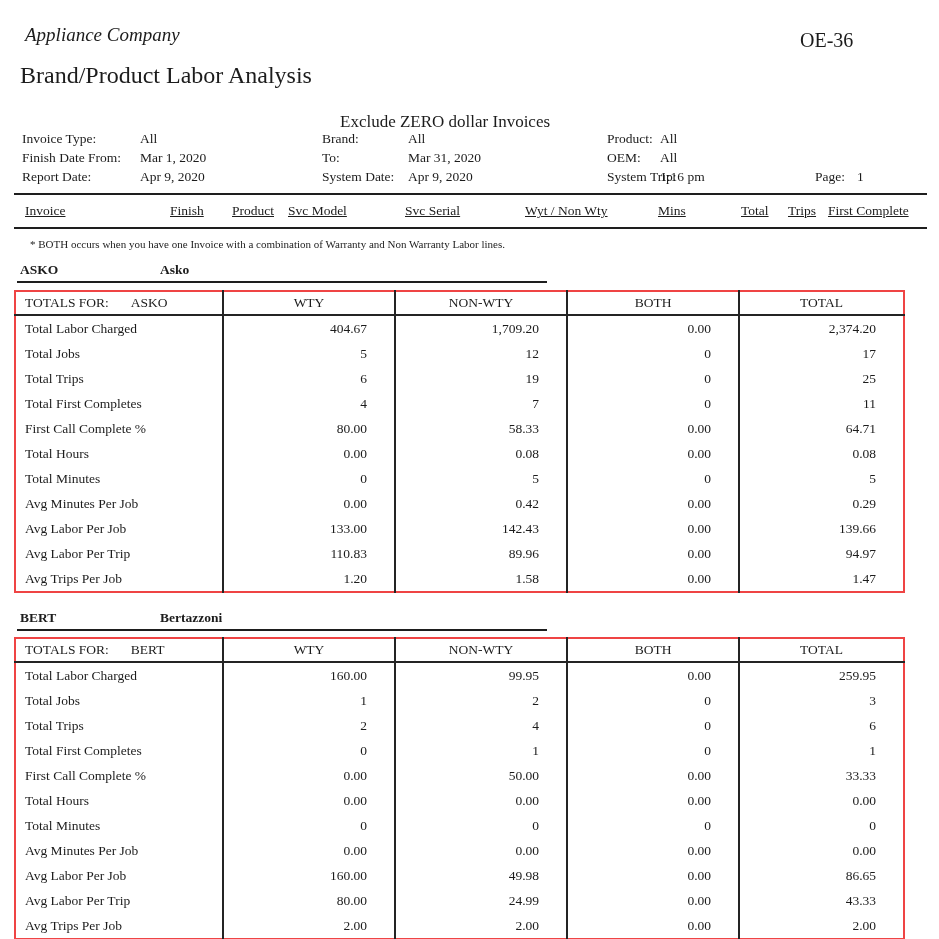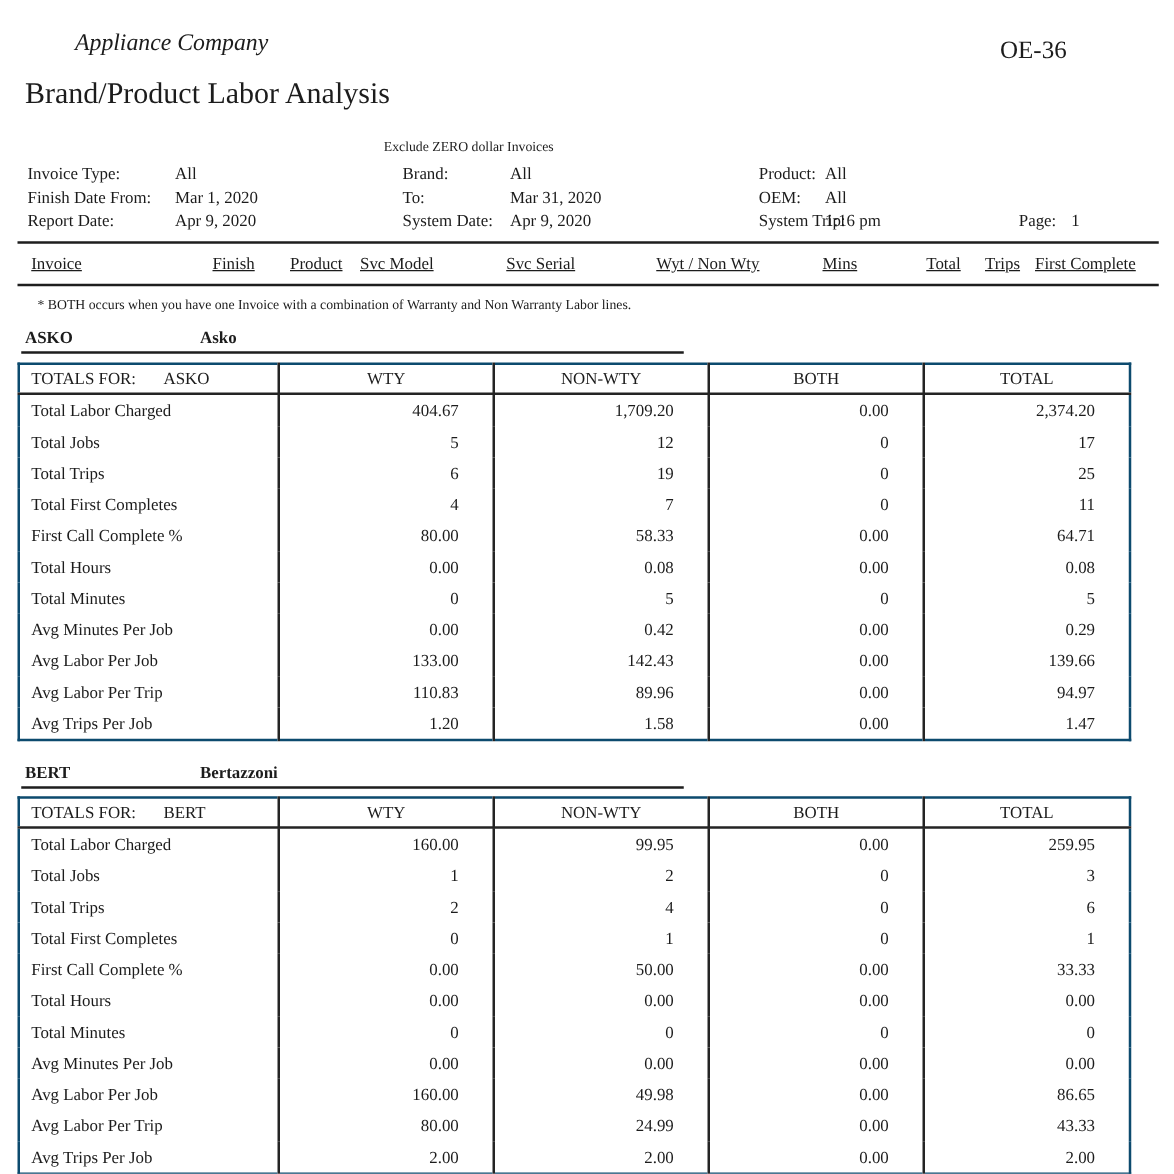--- a/index.html
+++ b/index.html
@@ -2,25 +2,25 @@
 <html><head>
 <meta charset="utf-8">
 <style>
   html,body{margin:0;padding:0;}
   body{
     width:939px;height:939px;background:#ffffff;overflow:hidden;position:relative;
     font-family:"Liberation Serif","DejaVu Serif",serif;color:#1c1c1c;
   }
   .abs{position:absolute;}
   
-  .company{left:25px;top:24px;font-size:19px;font-style:italic;margin-left:35px;}
+  .company{left:25px;top:24px;font-size:19px;font-style:italic;}
   .report-code{left:800px;top:29px;font-size:20px;text-align:center;}
   .report-title{left:20px;top:62px;font-size:24px;}
   
-  .exclude-note{left:307px;top:112px;font-size:11px;}
+  .exclude-note{left:340px;top:112px;font-size:17px;}
   .frow{left:0;width:874px;height:19px;font-size:13.5px;}
   .frow span{position:absolute;white-space:nowrap;}
   .fr0{top:131px;} .fr1{top:150px;} .fr2{top:169px;}
   .c1l{left:22px;} .c1v{left:140px;}
   .c2l{left:322px;} .c2v{left:408px;}
   .c3l{left:575px;margin-left:32px;} .c3v{left:660px;}
   .pagel{left:815px;} .pagev{left:857px;}
   
   .rule{left:14px;width:913px;height:2px;background:#1e1e1e;}
   .rule1{top:193px;} .rule2{top:227px;}
@@ -34,21 +34,21 @@
   
   .section-head{left:17px;width:530px;height:19px;border-bottom:2px solid #1e1e1e;
     font-size:13.5px;font-weight:bold;}
   .section-head .code{position:absolute;left:3px;top:0;}
   .section-head .name{position:absolute;left:143px;top:0;}
   .sh-asko{top:262px;} .sh-bert{top:610px;}
   
   .totals-table{position:absolute;left:14px;border-collapse:collapse;table-layout:fixed;
     width:889px;font-size:13.5px;}
   .tt-asko{top:290px;} .tt-bert{top:637px;font-family:Liberation Serif, serif;}
-  .totals-table{border:2px solid #0c4a6e;}
+  .totals-table{border:2px solid #ef4444;}
   .totals-table th{border-bottom:2px solid #242424;border-right:2px solid #242424;
     font-weight:normal;height:22px;text-align:center;padding:0;}
   .totals-table th.lbl{text-align:left;padding-left:9px;}
   .totals-table th:last-child,.totals-table td:last-child{border-right:none;}
   .totals-table td{border-right:2px solid #242424;height:25px;padding:0;}
   .totals-table td.lbl{padding-left:9px;}
   .totals-table td.num{text-align:right;padding-right:27px;}
   .totals-table .code-gap{margin-left:22px;}
 </style>
 </head>

